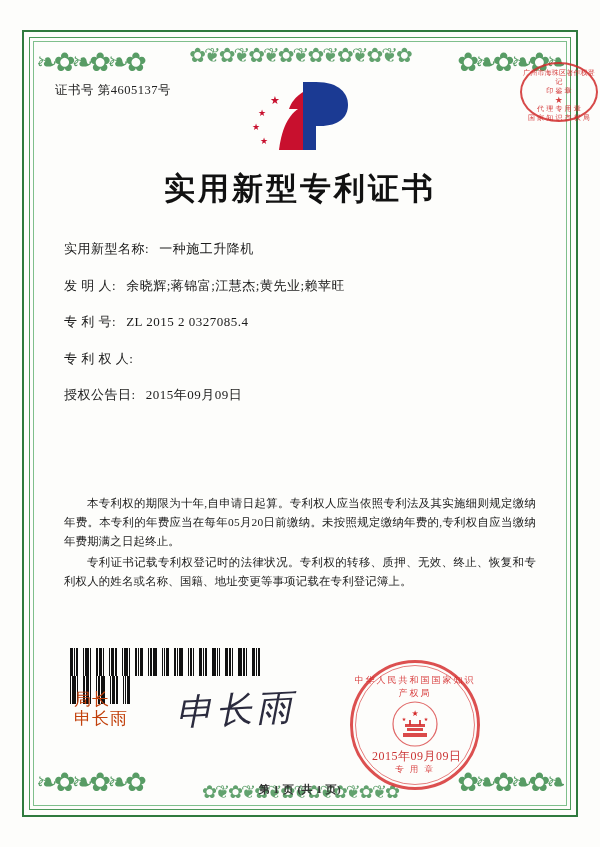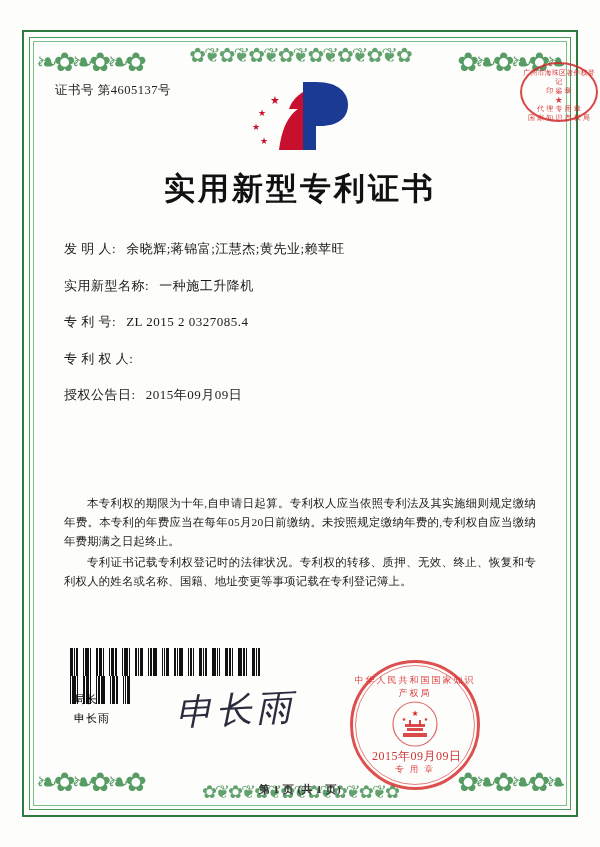--- a/index.html
+++ b/index.html
@@ -214,23 +214,23 @@
     background: #111;
     margin-right: 1px;
     vertical-align: top;
   }
 
   
   .sig-label {
     position: absolute;
     left: 74px;
     top: 690px;
-    font-size: 11px;
+    font-size: 17px;
     line-height: 19px;
-    color: #000000;
+    color: #c2410c;
     letter-spacing: 1px;
   }
   .sig-hand {
     position: absolute;
     left: 176px;
     top: 686px;
     font-size: 36px;
     color: #1a1a2e;
     font-family: "Liberation Serif", serif;
     font-style: italic;
@@ -349,26 +349,26 @@
       <text x="12" y="38" fill="#c8102e" font-size="9" font-family="DejaVu Sans">★</text>
       <text x="6" y="52" fill="#c8102e" font-size="9" font-family="DejaVu Sans">★</text>
       <text x="14" y="66" fill="#c8102e" font-size="9" font-family="DejaVu Sans">★</text>
     </svg>
   </div>
 
   <div class="title">实用新型专利证书</div>
 
   <div class="fields">
     <div class="field-row">
+      <span class="field-label">实用新型名称:</span>
+      <span class="field-value">一种施工升降机</span>
+    </div>
+    <div class="field-row">
       <span class="field-label">发 明 人:</span>
       <span class="field-value">余晓辉;蒋锦富;江慧杰;黄先业;赖苹旺</span>
-    </div>
-    <div class="field-row">
-      <span class="field-label">实用新型名称:</span>
-      <span class="field-value">一种施工升降机</span>
     </div>
     <div class="field-row">
       <span class="field-label">专 利 号:</span>
       <span class="field-value">ZL 2015 2 0327085.4</span>
     </div>
     <div class="field-row">
       <span class="field-label">专 利 权 人:</span>
     </div>
     <div class="field-row">
       <span class="field-label">授权公告日:</span>

